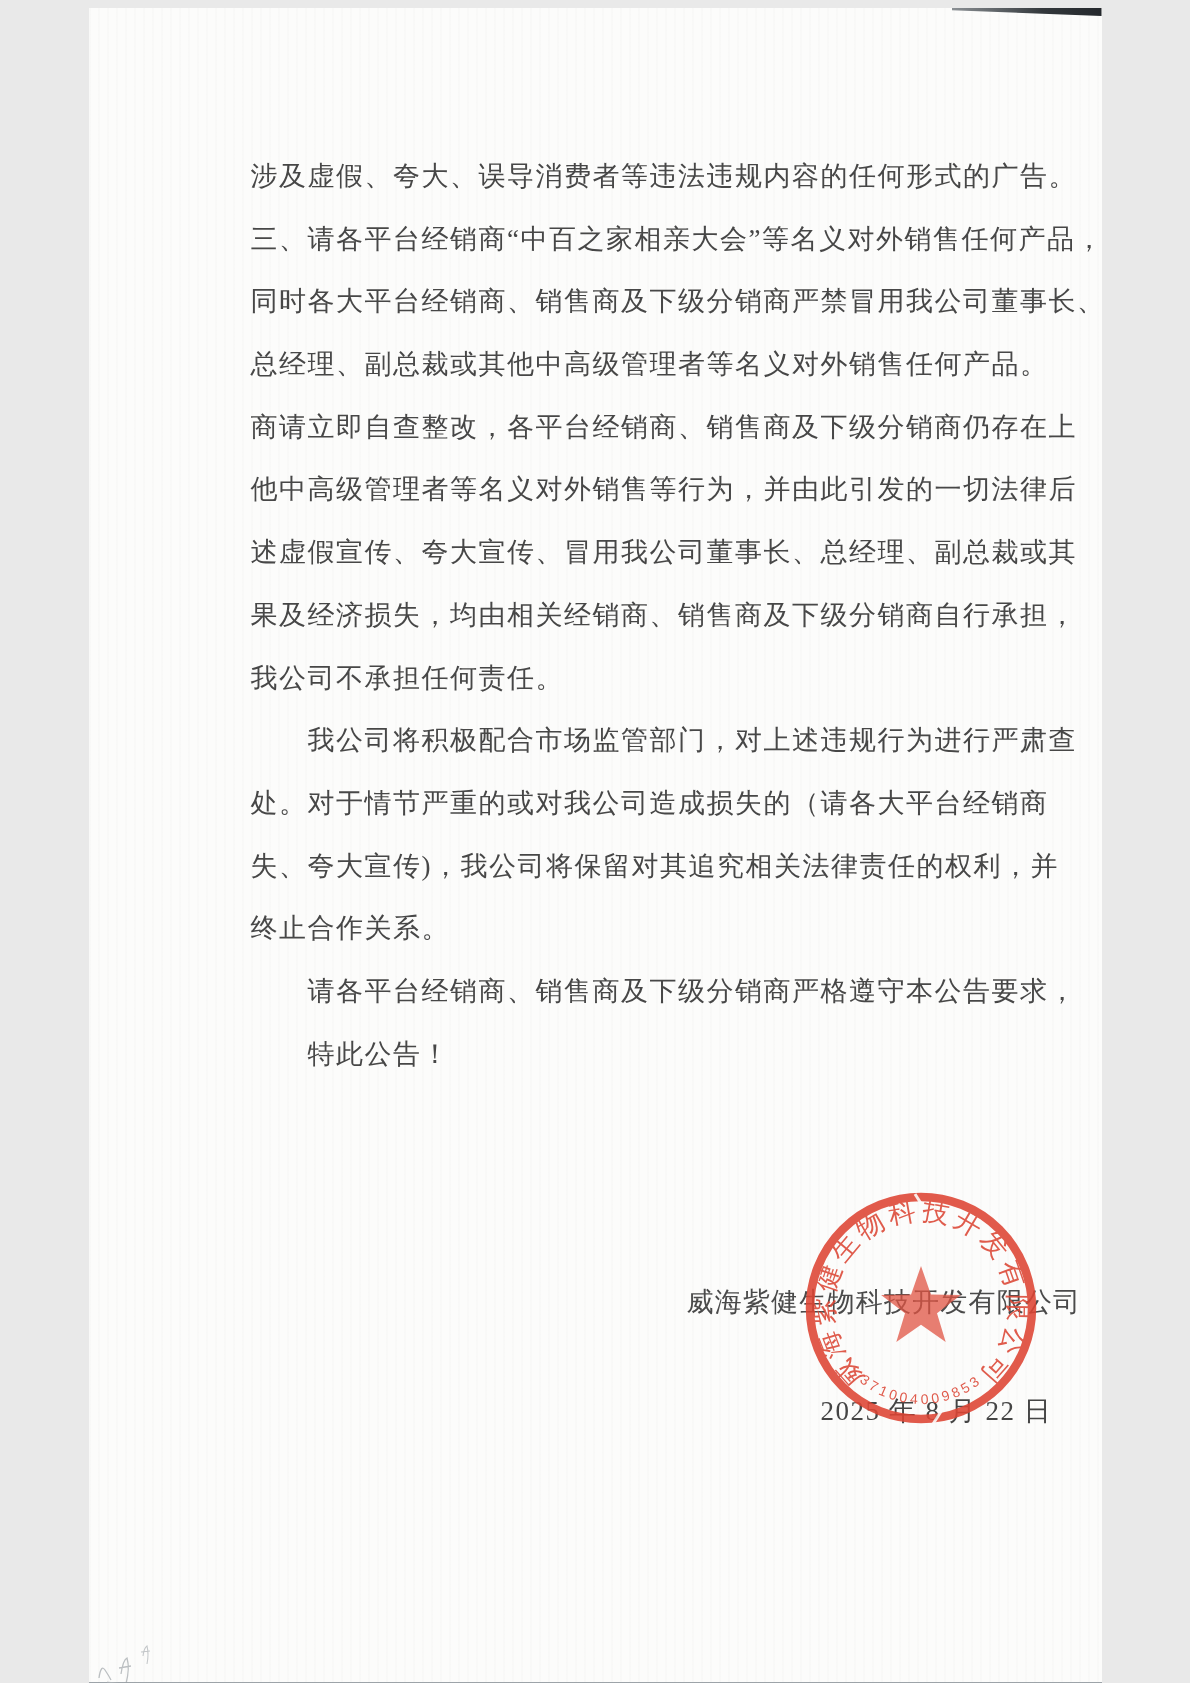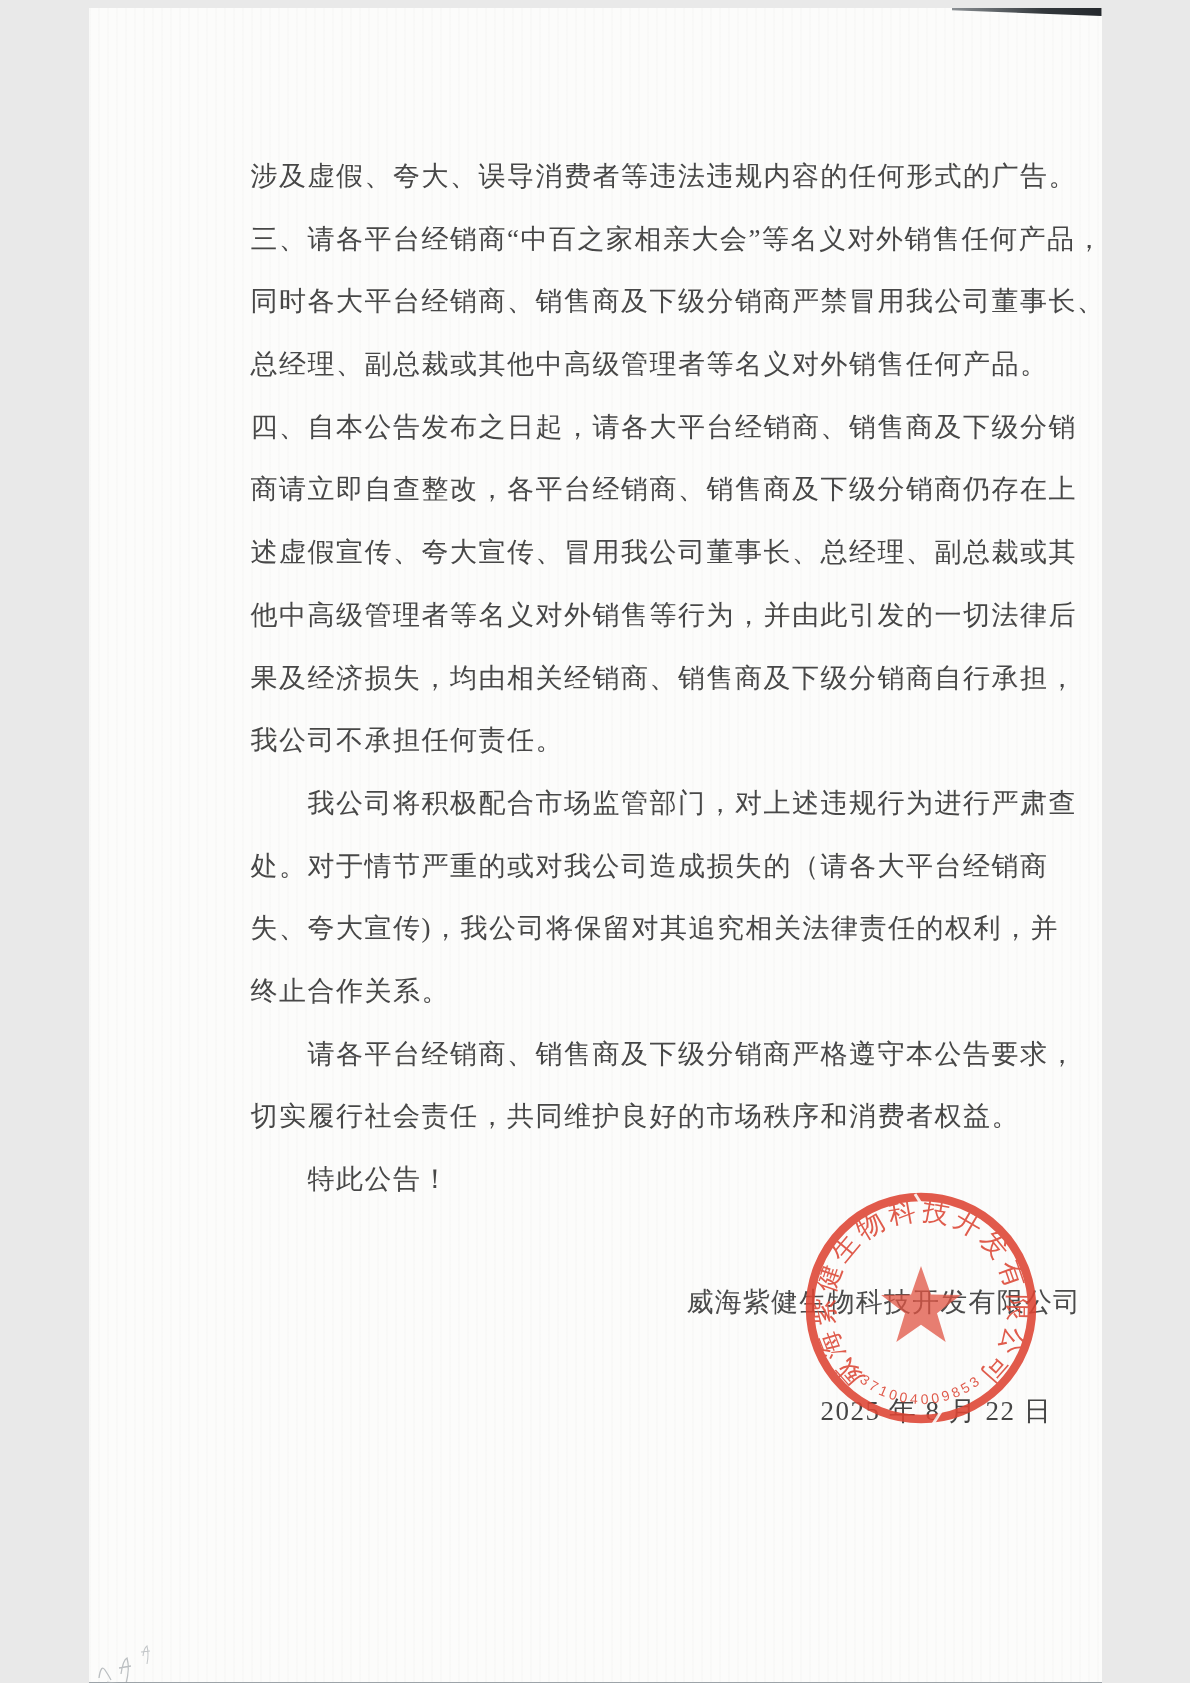--- a/index.html
+++ b/index.html
@@ -73,32 +73,30 @@
 </head>
 <body>
 
 <div class="page">
 
   <div class="body-text">
     <div class="line">涉及虚假、夸大、误导消费者等违法违规内容的任何形式的广告。</div>
     <div class="line">三、请各平台经销商“中百之家相亲大会”等名义对外销售任何产品，</div>
     <div class="line">同时各大平台经销商、销售商及下级分销商严禁冒用我公司董事长、</div>
     <div class="line">总经理、副总裁或其他中高级管理者等名义对外销售任何产品。</div>
-    <div class="line">四、自本公告发布之日起，请各大平台经销商、销售商及下级分销</div>
     <div class="line">商请立即自查整改，各平台经销商、销售商及下级分销商仍存在上</div>
+    <div class="line">他中高级管理者等名义对外销售等行为，并由此引发的一切法律后</div>
     <div class="line">述虚假宣传、夸大宣传、冒用我公司董事长、总经理、副总裁或其</div>
-    <div class="line">他中高级管理者等名义对外销售等行为，并由此引发的一切法律后</div>
     <div class="line">果及经济损失，均由相关经销商、销售商及下级分销商自行承担，</div>
     <div class="line">我公司不承担任何责任。</div>
     <div class="line">　　我公司将积极配合市场监管部门，对上述违规行为进行严肃查</div>
     <div class="line">处。对于情节严重的或对我公司造成损失的（请各大平台经销商</div>
     <div class="line">失、夸大宣传)，我公司将保留对其追究相关法律责任的权利，并</div>
     <div class="line">终止合作关系。</div>
     <div class="line">　　请各平台经销商、销售商及下级分销商严格遵守本公告要求，</div>
-    <div class="line">切实履行社会责任，共同维护良好的市场秩序和消费者权益。</div>
     <div class="line">　　特此公告！</div>
   </div>
 
   <div class="company-line">威海紫健生物科技开发有限公司</div>
   <div class="date-line">2025 年 8 月 22 日</div>
 
   <svg class="seal" viewBox="0 0 260 260" aria-hidden="true">
     <circle cx="130" cy="130" r="111" fill="none" stroke="#de4433" stroke-width="8.5"></circle>
     <path id="sealTopArc" d="M 79.5 202.1 A 88 88 0 1 1 180.5 202.1" fill="none"></path>
     <path id="sealBottomArc" d="M 70.9 205.7 A 96 96 0 0 0 189.1 205.7" fill="none"></path>

